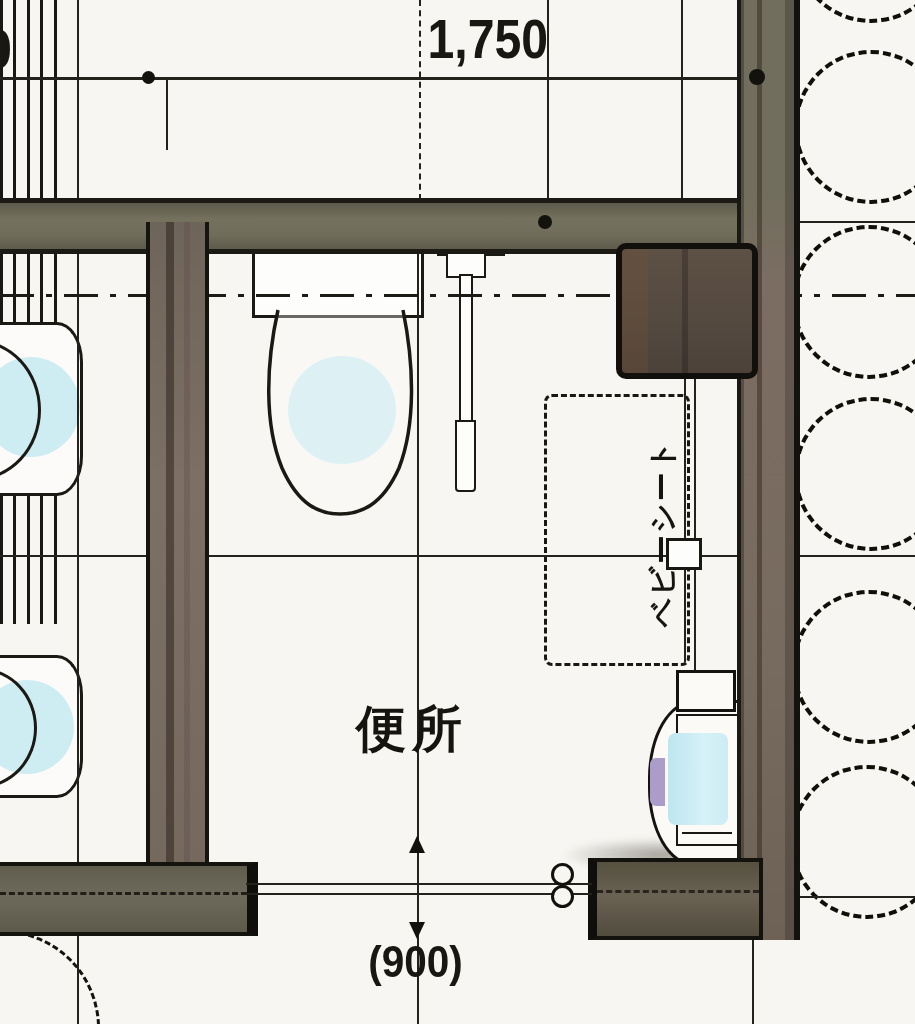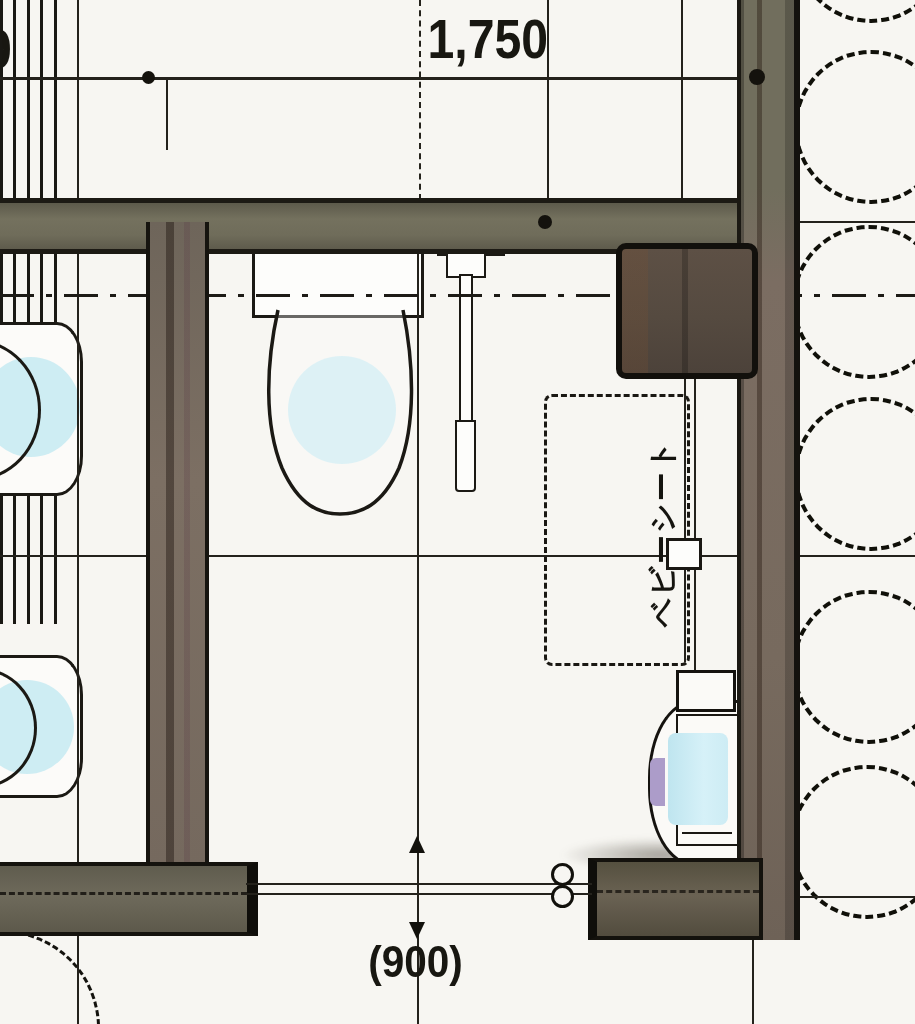--- a/index.html
+++ b/index.html
@@ -174,14 +174,15 @@
   <div class="dot" style="left:749px;top:69px;width:16px;height:16px;"></div>
 
   <div class="hinge" style="left:551px;top:863px;"></div>
   <div class="hinge" style="left:551px;top:885px;"></div>
   <div class="arrow up" style="left:409px;top:836px;"></div>
   <div class="arrow down" style="left:409px;top:922px;"></div>
 
   <div class="dim-text t1750">1,750</div>
   <div class="dim-text t0">0</div>
   <div class="dim-text t900">(900)</div>
+  <div class="room-label abs">便所</div>
 
 </div>
 
 </body></html>

